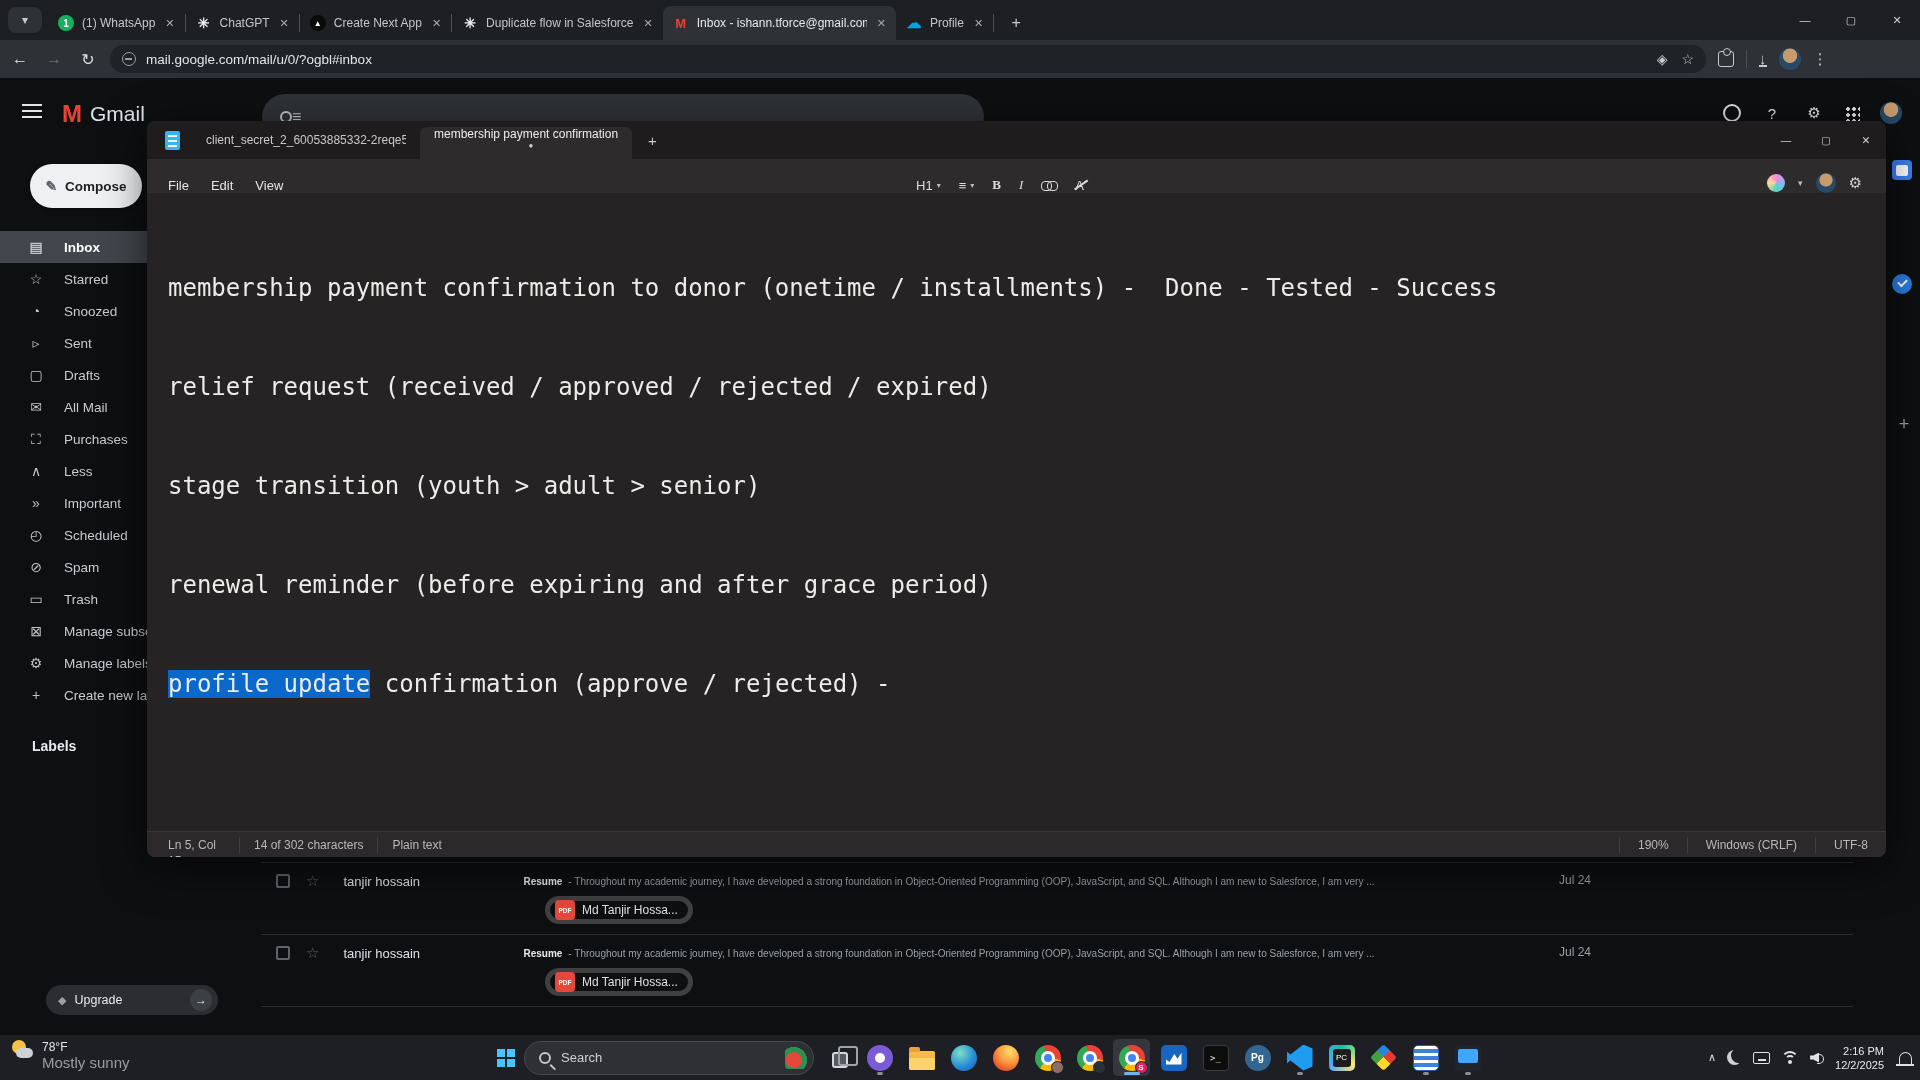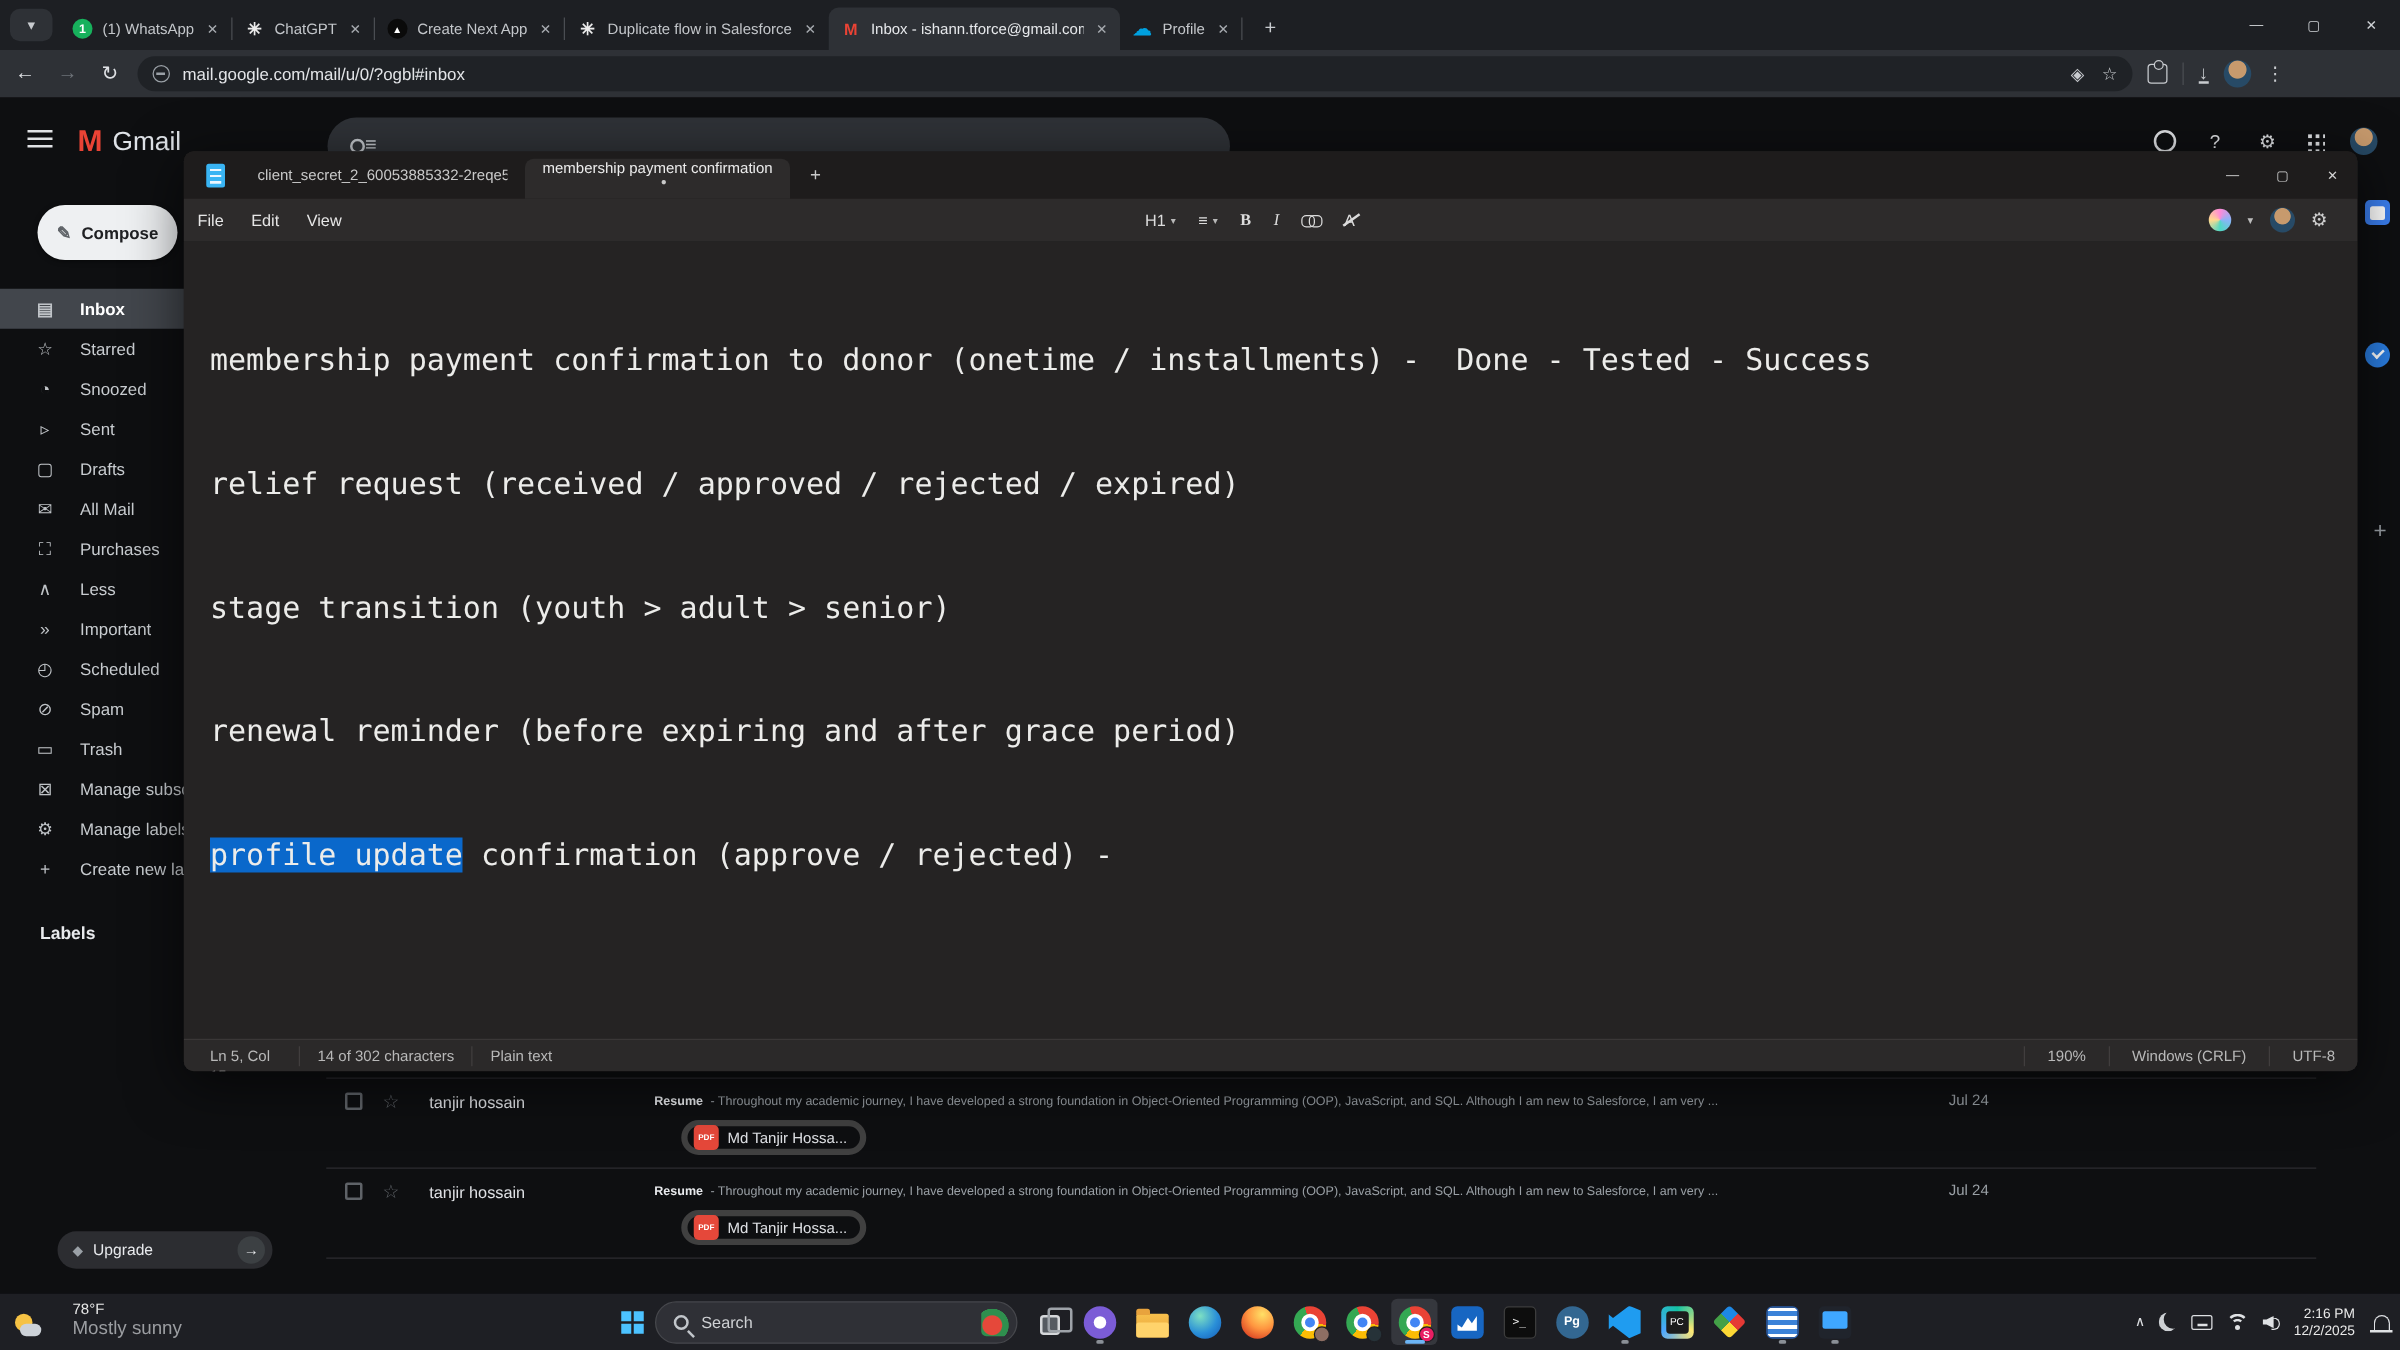--- a/index.html
+++ b/index.html
@@ -129,22 +129,22 @@
   .np-fileicon::after { content:''; position:absolute; inset:4px 3px 3px 3px;
              background:repeating-linear-gradient(180deg,#eaf6ff 0 2px, transparent 2px 5px); }
   .np-tab { height:38px; display:flex; align-items:center; padding:0 14px; color:#c9c9c9; font-size:12px; }
   .np-tab .ttl { max-width:200px; white-space:nowrap; overflow:hidden; }
   .np-tab.active { background:#2d2b2b; border-radius:7px 7px 0 0; margin-top:6px; height:32px; color:#ececec;flex-direction:column; }
   .np-dot { color:#c9c9c9; font-size:8px; margin-left:10px; }
   .np-plus { color:#c9c9c9; font-size:15px; margin-left:16px; }
   .np-wincontrols { margin-left:auto; display:flex; height:38px; }
   .np-winbtn { width:40px; height:100%; display:flex; align-items:center; justify-content:center;
                color:#d4d4d4; font-size:10.5px; }
-  .np-menubar { height:34px; background:#2d2b2b; display:flex; align-items:center;
-                padding-left:0; position:relative; }
+  .np-menubar { height:34px; background:#2d2b2b; display:flex; align-items:flex-end;
+                padding-left:10px; position:relative; }
   .np-menu { padding:0 11px; color:#e6e6e6; font-size:13px; }
   .np-format { position:absolute; left:769px; display:flex; align-items:center; gap:18px;
                color:#dcdcdc; font-size:13px; }
   .fitem { display:flex; align-items:center; gap:4px; }
   .fitem .chv { font-size:8px; color:#b8b8b8; }
   .bold-ic { font-weight:bold; font-family:"Liberation Serif", serif; }
   .ital-ic { font-style:italic; font-family:"Liberation Serif", serif; }
   .link-ic { position:relative; width:16px; height:12px; }
   .link-ic::before, .link-ic::after { content:''; position:absolute; top:2px; width:9px; height:8px;
                border:1.5px solid #dcdcdc; border-radius:4px; }
@@ -167,21 +167,21 @@
                border-top:1px solid #3a3737; display:flex; align-items:center;
                color:#b9b9b9; font-size:12px; }
   .st-cell { padding:0 14px; height:16px; line-height:16px; border-right:1px solid #413e3e; }
   .st-cell.first { padding-left:21px; width:93px; }
   .st-cell.noborder { border-right:none; }
   .st-spacer { flex:1; }
   .st-right { border-left:1px solid #413e3e; border-right:none; padding:0 18px; }
 
   
   .taskbar { position:absolute; left:0; top:1035px; width:1920px; height:45px; background:#1e1f24; }
-  .tb-weather { position:absolute; left:10px; top:5px; display:flex; align-items:flex-end; gap:24px; }
+  .tb-weather { position:absolute; left:10px; top:5px; display:flex; align-items:flex-start; gap:8px; }
   .wicon { position:relative; width:24px; height:20px; }
   .wicon::before { content:''; position:absolute; left:2px; top:0; width:14px; height:14px;
                    border-radius:50%; background:#f6c244; }
   .wicon::after { content:''; position:absolute; left:6px; top:8px; width:17px; height:10px;
                    border-radius:6px; background:#cdd2d8; }
   .wtxt .temp { color:#e6e6e6; font-size:12px; }
   .wtxt .desc { color:#9b9da1; font-size:15px; }
   .tb-center { position:absolute; left:482px; top:4px; display:flex; align-items:center; gap:5px; }
   .slot { position:relative; width:37px; height:37px; display:flex; align-items:center;
           justify-content:center; border-radius:5px; }

